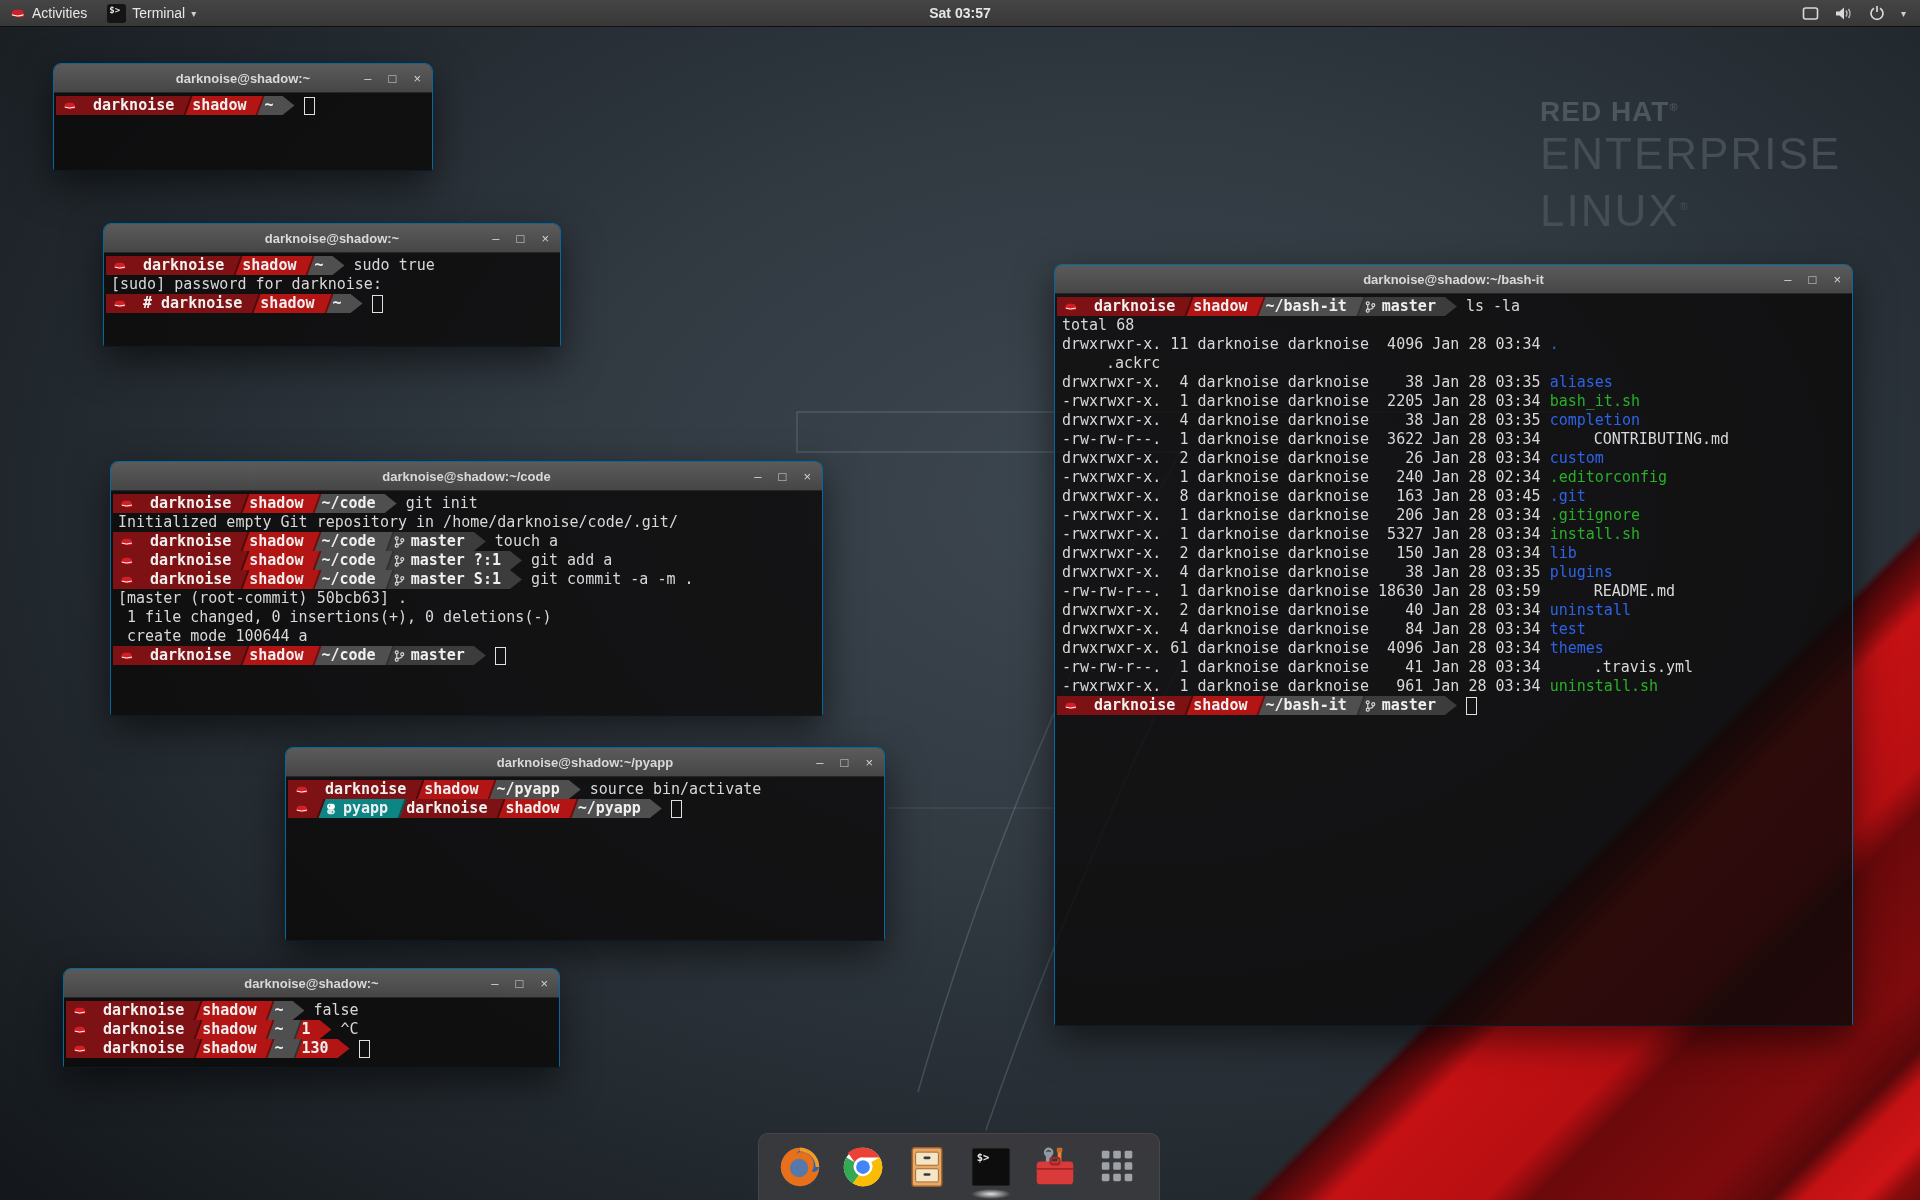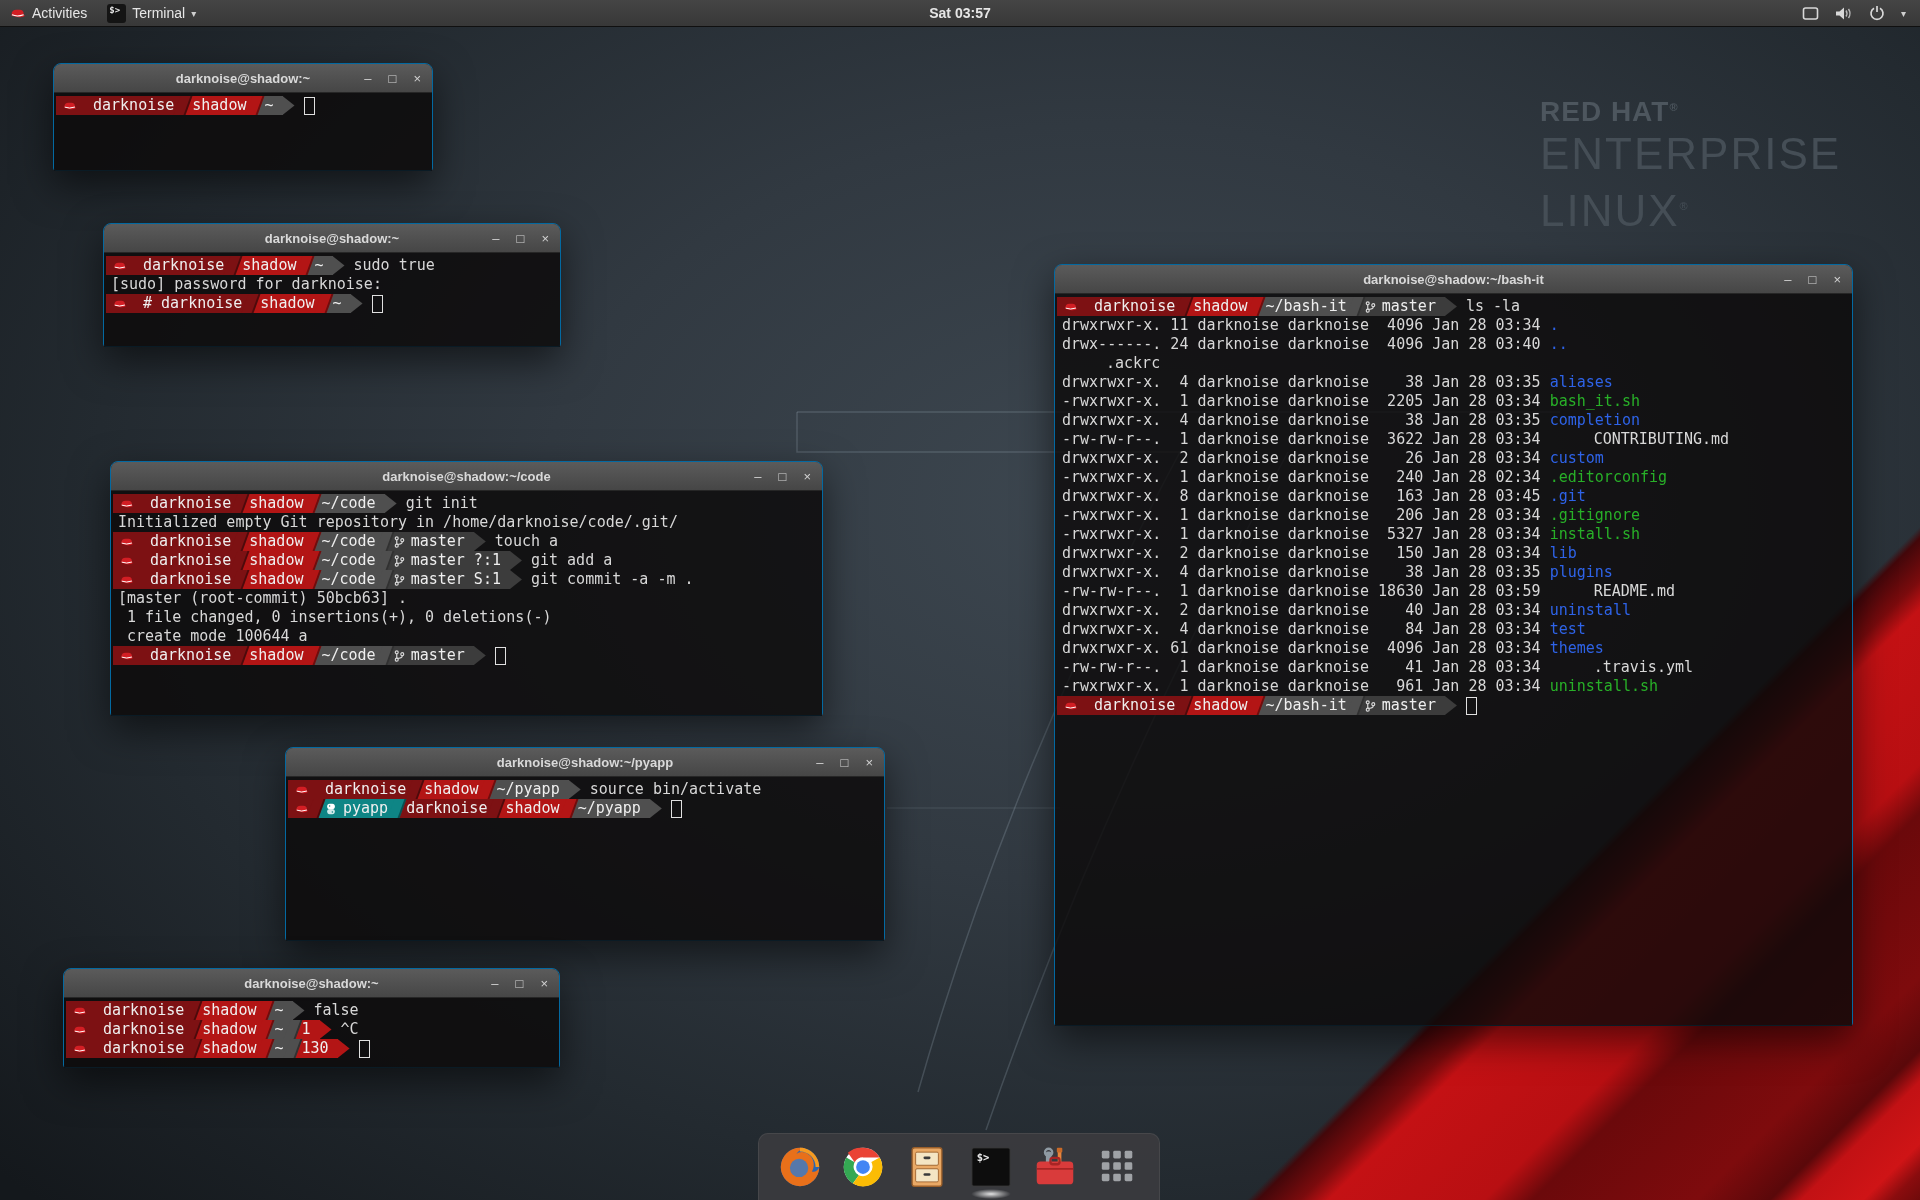--- a/index.html
+++ b/index.html
@@ -35,21 +35,21 @@
      border-bottom:1px solid #262626;border-radius:7px 7px 0 0;position:relative;
      display:flex;align-items:center;justify-content:center;}
   .titlebar .title{font:bold 13px "Liberation Sans",sans-serif;color:#d9d9d9;}
   .win-buttons{position:absolute;right:11px;top:0;height:100%;display:flex;gap:17px;align-items:center;
      color:#d2d2d2;font-size:13px;line-height:13px;}
   .win-buttons span{cursor:pointer;}
   .term-body{background:rgba(12,10,10,0.82);height:calc(100% - 28px);box-sizing:border-box;
      font:15px/19px "DejaVu Sans Mono",monospace;color:#d8d8d8;padding:3px 0 0 2px;overflow:hidden;}
   .term-line{height:19px;display:flex;align-items:stretch;white-space:pre;}
   .out-line{padding-left:5px;}
-  .seg{display:flex;align-items:center;padding:0 9px;color:#efefef;position:relative;z-index:1;}
+  .seg{display:flex;align-items:center;padding:0 9px;color:#efefef;position:relative;z-index:1;font-weight:bold;}
   .chip{display:flex;align-items:center;padding:0 7px;}
   .sep{width:12px;transform:skewX(-20deg);margin:0 -6px;position:relative;z-index:2;
        border-right:2px solid rgba(0,0,0,.38);box-sizing:border-box;}
   .cap{width:12px;clip-path:polygon(0 0,100% 50%,0 100%);}
   .cmd{padding-left:9px;align-self:center;}
   .cursor{width:9px;height:16px;border:1px solid #e0e0e0;align-self:center;margin-left:9px;}
   .seg .gicon{margin-right:6px;display:inline-flex;}
   .fn-dir{color:var(--ls-dir);} .fn-exec{color:var(--ls-exec);} .fn-file{color:var(--ls-file);margin-left:44px;}
   
   #dock{position:absolute;left:758px;bottom:0;width:400px;height:66px;z-index:40;
@@ -275,22 +275,22 @@
               <path d="M2 9 Q2 3 8 3 L12 3 Q17 3 17 8 L17 9 Q19 10 18 11 Q14 13 9 12 Q4 11 2 10 Z" fill="#d21e24"></path>
               <path d="M2.5 9.3 Q9 12 17 9.2" stroke="#fff" stroke-width="1.4" fill="none"></path>
             </svg></span><span class="seg" style="background: rgb(125, 17, 19);"><span>darknoise</span></span><span class="sep" style="background: rgb(125, 17, 19);"></span><span class="seg" style="background: rgb(179, 21, 21);"><span>shadow</span></span><span class="sep" style="background: rgb(179, 21, 21);"></span><span class="seg" style="background: rgb(79, 79, 79);"><span>~/bash-it</span></span><span class="sep" style="background: rgb(79, 79, 79);"></span><span class="seg" style="background: rgb(60, 60, 60);"><span class="gicon"><svg width="11" height="14" viewBox="0 0 12 14">
                 <g stroke="#d8d8d8" stroke-width="1.3" fill="none">
                   <circle cx="3" cy="3" r="1.6"></circle>
                   <circle cx="3" cy="11" r="1.6"></circle>
                   <circle cx="9" cy="5" r="1.6"></circle>
                   <path d="M3 4.6 V9.4 M9 6.6 Q9 9.4 3 9.6"></path>
                 </g>
               </svg></span><span>master</span></span><span class="cap" style="background: rgb(60, 60, 60);"></span><span class="cmd">ls -la</span></div>
+        <div class="term-line out-line">total 68</div>
         <div class="term-line out-line"><span>drwxrwxr-x. 11 darknoise darknoise  4096 Jan 28 03:34 </span><span class="fn-dir">.</span></div>
-        <div class="term-line out-line"><span>drwx------. 24 darknoise darknoise  4096 Jan 28 03:40 </span><span class="fn-dir">..</span></div>
         <div class="term-line out-line"><span class="fn-file">.ackrc</span></div>
         <div class="term-line out-line"><span>drwxrwxr-x.  4 darknoise darknoise    38 Jan 28 03:35 </span><span class="fn-dir">aliases</span></div>
         <div class="term-line out-line"><span>-rwxrwxr-x.  1 darknoise darknoise  2205 Jan 28 03:34 </span><span class="fn-exec">bash_it.sh</span></div>
         <div class="term-line out-line"><span>drwxrwxr-x.  4 darknoise darknoise    38 Jan 28 03:35 </span><span class="fn-dir">completion</span></div>
         <div class="term-line out-line"><span>-rw-rw-r--.  1 darknoise darknoise  3622 Jan 28 03:34 </span><span class="fn-file">CONTRIBUTING.md</span></div>
         <div class="term-line out-line"><span>drwxrwxr-x.  2 darknoise darknoise    26 Jan 28 03:34 </span><span class="fn-dir">custom</span></div>
         <div class="term-line out-line"><span>-rwxrwxr-x.  1 darknoise darknoise   240 Jan 28 02:34 </span><span class="fn-exec">.editorconfig</span></div>
         <div class="term-line out-line"><span>drwxrwxr-x.  8 darknoise darknoise   163 Jan 28 03:45 </span><span class="fn-dir">.git</span></div>
         <div class="term-line out-line"><span>-rwxrwxr-x.  1 darknoise darknoise   206 Jan 28 03:34 </span><span class="fn-exec">.gitignore</span></div>
         <div class="term-line out-line"><span>-rwxrwxr-x.  1 darknoise darknoise  5327 Jan 28 03:34 </span><span class="fn-exec">install.sh</span></div>

